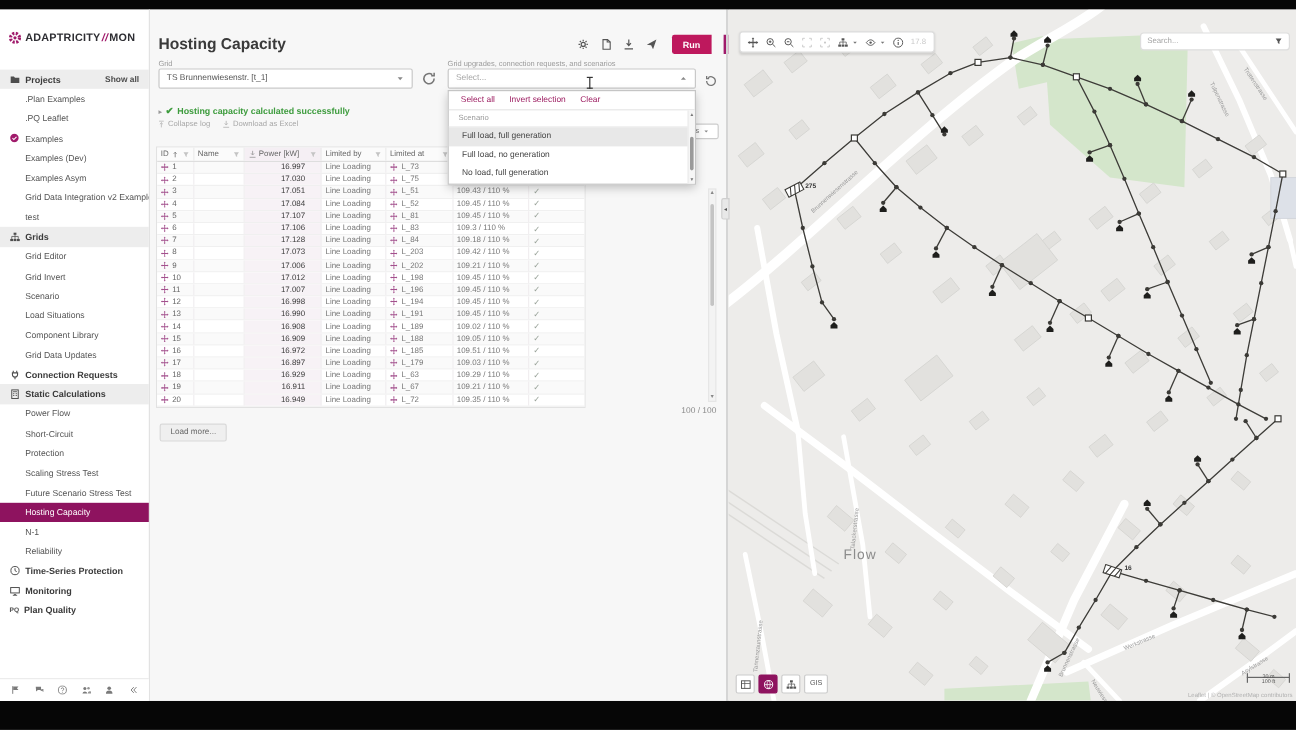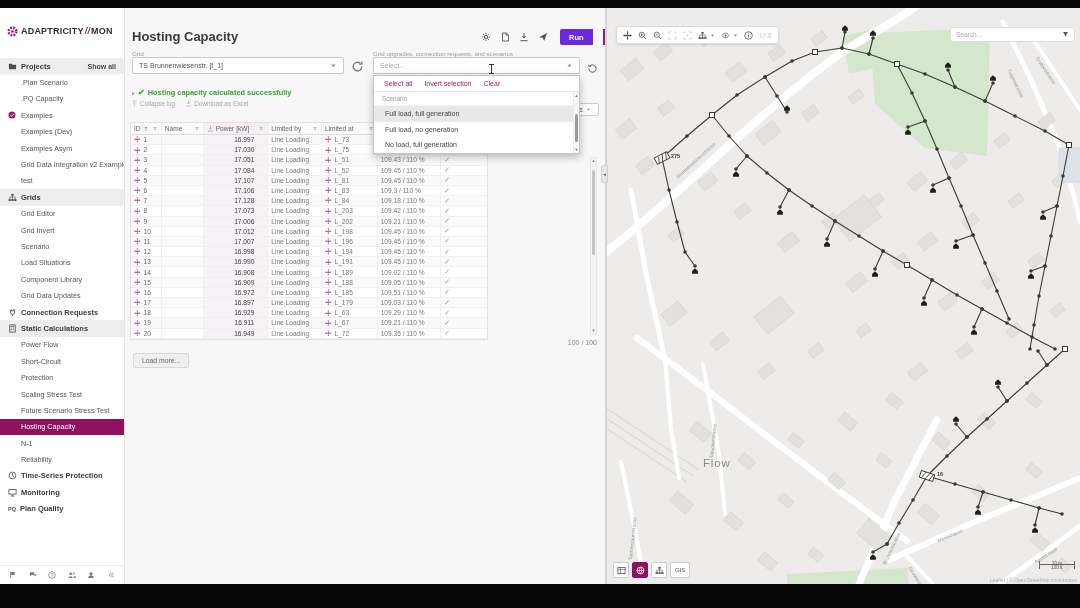--- a/index.html
+++ b/index.html
@@ -27,21 +27,21 @@
   .ic-pq{font-size:5.5px;font-weight:700;color:#4d4d4d;margin-right:4px;}
   .side-bottom{position:absolute;bottom:0;left:0;right:0;height:19px;border-top:1px solid #ececec;
                display:flex;align-items:center;justify-content:space-between;padding:0 9px;background:#fff;}
   .side-bottom .ic{width:8px;height:8px;color:#7a7a7a;}
 
   
   .main{position:absolute;left:125px;top:0;width:480px;height:576px;background:#f7f7f7;}
   .m-title{position:absolute;left:7px;top:21px;font-size:13px;font-weight:700;color:#3a3a3a;}
   .m-toolbar{position:absolute;left:356px;top:21px;display:flex;align-items:center;gap:9px;}
   .tb-ic{width:10px;height:10px;color:#555;}
-  .run-btn{background:#6d28d9;color:#fff;font-size:7.5px;font-weight:700;height:16px;padding:0 9px;
+  .run-btn{background:#be185d;color:#fff;font-size:7.5px;font-weight:700;height:16px;padding:0 9px;
            border-radius:2px 0 0 2px;display:flex;align-items:center;margin-left:3px;}
   .run-caret{background:#a01a6b;width:12px;height:16px;border-radius:0 2px 2px 0;margin-left:1px;
              display:flex;align-items:center;justify-content:center;color:#fff;}
   .run-caret .ic{width:6px;height:6px;color:#fff;}
   .lbl{position:absolute;font-size:6.2px;color:#9b9b9b;}
   .sel{position:absolute;background:#fff;border:1px solid #c9c9c9;border-radius:2px;height:17px;
        display:flex;align-items:center;font-size:7px;color:#555;padding:0 6px;}
   .sel .cd{margin-left:auto;width:7px;height:7px;color:#888;}
   .ghost{color:#a8a8a8;}
   .sq-btn{position:absolute;width:13px;height:13px;color:#777;}
@@ -163,24 +163,24 @@
           <div class="side-item head shaded">
             <span class="ic">
               <svg viewBox="0 0 10 10">
                 <path d="M1 2h3l1 1h4v5H1z" fill="currentColor"></path>
               </svg>
             </span>
             <span>Projects</span>
             <span class="trail">Show all</span>
           </div>
           <div class="side-item">
-            <span>.Plan Scenario</span>
-          </div>
-          <div class="side-item">
-            <span>.PQ Capacity</span>
+            <span>.Plan Examples</span>
+          </div>
+          <div class="side-item">
+            <span>.PQ Leaflet</span>
           </div>
           <div class="side-item">
             <span class="ic abs-ic" style="width: 8px; height: 8px;">
               <svg viewBox="0 0 10 10">
                 <circle cx="5" cy="5" r="4.4" fill="#a01a6b"></circle>
                 <path d="M3 5.2l1.4 1.4L7.2 3.8" stroke="#fff" stroke-width="1.1" fill="none"></path>
               </svg>
             </span>
             <span>Examples</span>
           </div>

